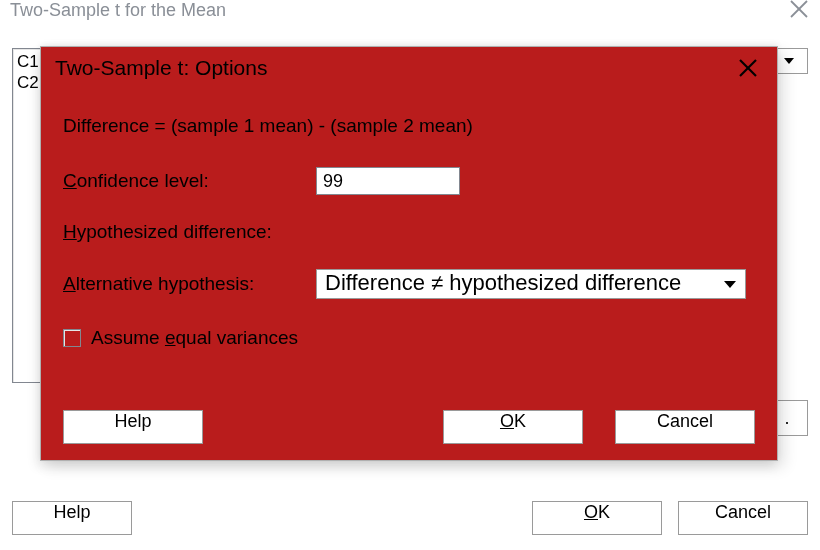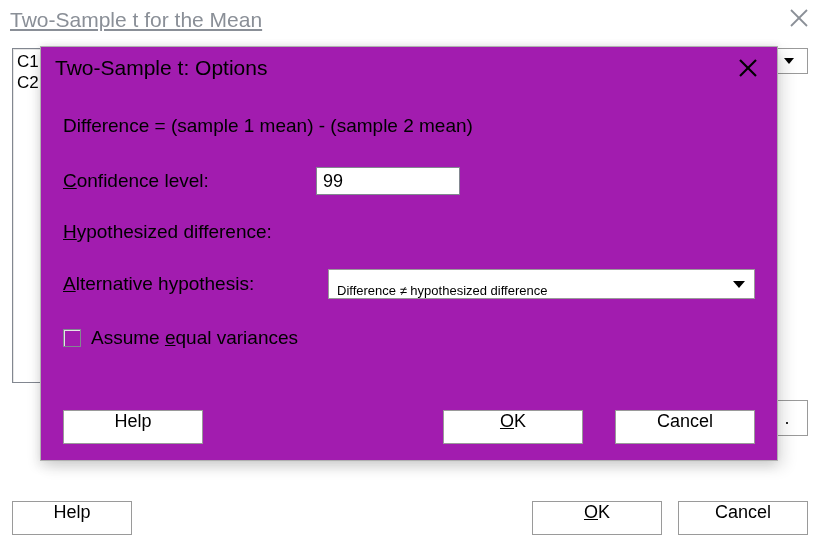--- a/index.html
+++ b/index.html
@@ -18,27 +18,25 @@
     left: 0;
     top: 0;
     width: 820px;
     height: 550px;
     background: #fff;
     box-sizing: border-box;
   }
   .bg-titlebar {
     height: 40px;
     display: flex;
-    align-items: center;
     justify-content: space-between;
     padding: 0 12px 0 10px;
     color: #8a8f97;
-    font-size: 21px;
-    box-sizing: border-box;
-    text-decoration: underline;
+    font-size: 18px;
+    box-sizing: border-box;
   }
   .bg-titlebar .close-x svg { width: 18px; height: 18px; }
   .bg-titlebar .close-x svg line { stroke: #8a8f97; stroke-width: 1.8; }
   .bg-body {
     position: relative;
     padding: 8px 12px 0 12px;
     height: calc(100% - 40px);
     box-sizing: border-box;
   }
   .bg-listbox {
@@ -117,21 +115,21 @@
   }
   .btn.small { min-width: 120px; }
   .bg-buttons .btn + .btn { margin-left: 16px; }
   
   .dialog {
     position: absolute;
     left: 40px;
     top: 46px;
     width: 738px;
     height: 415px;
-    background: #a21caf;
+    background: #b91c1c;
     box-sizing: border-box;
     border: 1px solid #b0b0b0;
     box-shadow:
       6px 6px 14px rgba(0,0,0,0.12),
       -4px 6px 10px rgba(0,0,0,0.08),
       0 -2px 6px rgba(0,0,0,0.06);
   }
   .dlg-titlebar {
     height: 42px;
     display: flex;
@@ -175,25 +173,24 @@
     box-sizing: border-box;
   }
   .selectwrap {
     position: relative;
     flex: 1;
     max-width: 430px;
     height: 30px;
     border: 1px solid #9a9a9a;
     background: #fff;
     display: flex;
-    align-items: flex-end;
+    align-items: flex-start;
     padding: 0 34px 0 8px;
-    font-size: 13px;
-    box-sizing: border-box;
-    margin-left: 12px;
+    font-size: 22px;
+    box-sizing: border-box;
   }
   .selectwrap .arrowbox {
     position: absolute;
     right: 1px;
     top: 1px;
     bottom: 1px;
     width: 28px;
     display: flex;
     align-items: center;
     justify-content: center;

